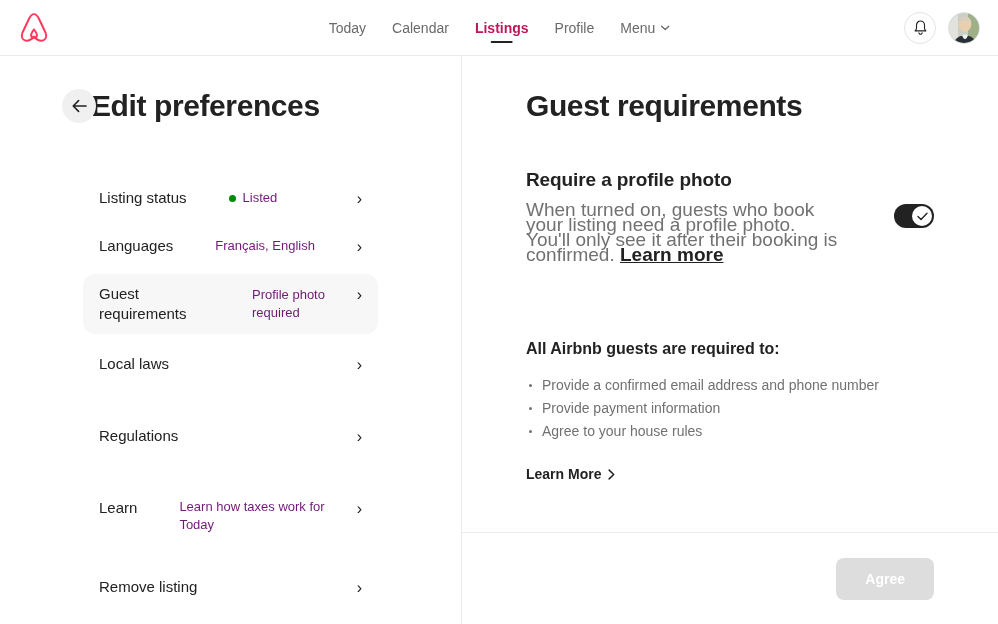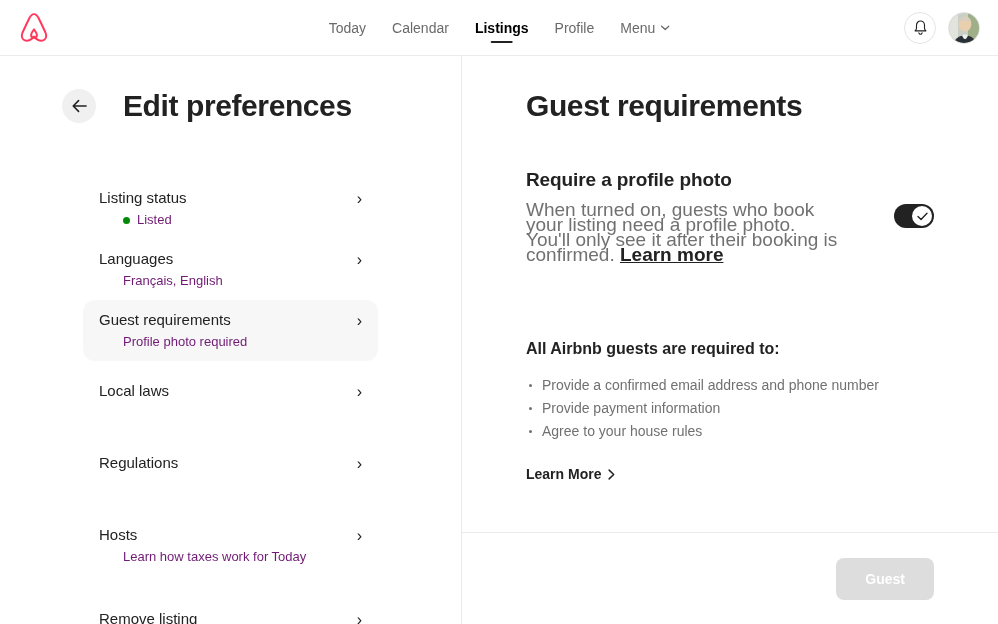--- a/index.html
+++ b/index.html
@@ -43,21 +43,21 @@
     font-size: 14px;
     color: #6a6a6a;
     position: relative;
     height: 56px;
     display: flex;
     align-items: center;
     cursor: pointer;
     white-space: nowrap;
   }
   .nav-item.active {
-    color: #000000;
+    color: #be185d;
     font-weight: bold;
   }
   .nav-item.active::after {
     content: "";
     position: absolute;
     bottom: 13px;
     left: 50%;
     transform: translateX(-50%);
     width: 22px;
     height: 2px;
@@ -114,21 +114,21 @@
     flex: 1;
     position: relative;
     overflow: hidden;
   }
 
   
   .title-row {
     display: flex;
     align-items: center;
     gap: 18px;
-    padding: 0 20px 0 68px;
+    padding: 0 20px 0 36px;
     margin-bottom: 54px;
     position: relative;
   }
   .back-btn {
     position: absolute;
     left: 62px;
     top: 1px;
     width: 34px;
     height: 34px;
     border-radius: 50%;
@@ -158,21 +158,21 @@
     justify-content: space-between;
     padding: 10px 16px 10px 16px;
     border-radius: 12px;
     cursor: pointer;
     margin: 0 -16px;
     min-height: 48px;
   }
   .pref-row.selected {
     background: #f7f7f7;
   }
-  .pref-texts { display: flex; flex-direction: column; gap: 3px; }
+  .pref-texts { display: flex; flex-direction: row; gap: 18px; }
   .pref-title {
     font-size: 15px;
     color: #222222;
     line-height: 20px;
   }
   .pref-sub {
     font-size: 13px;
     color: #701a75;
     line-height: 18px;
     display: flex;
@@ -448,21 +448,21 @@
 
       <div class="pref-row" style="margin-top:24px">
         <div class="pref-texts">
           <div class="pref-title">Regulations</div>
         </div>
         <span class="chev">›</span>
       </div>
 
       <div class="pref-row" style="margin-top:24px">
         <div class="pref-texts">
-          <div class="pref-title">Hosts</div>
+          <div class="pref-title">Learn</div>
           <div class="pref-sub">
             <span>Learn how taxes work for Today</span>
           </div>
         </div>
         <span class="chev">›</span>
       </div>
 
       <div class="pref-row" style="margin-top:23px">
         <div class="pref-texts">
           <div class="pref-title">Remove listing</div>
@@ -507,16 +507,16 @@
         <a class="learn-more-link">
           <span>Learn More</span>
           <svg width="7" height="11" viewBox="0 0 8 12" fill="none">
             <path d="M1.3 1l5.2 5-5.2 5" stroke="#222" stroke-width="1.7" stroke-linecap="round" stroke-linejoin="round"></path>
           </svg>
         </a>
       </div>
     </div>
 
     <div class="footer">
-      <button class="save-btn" disabled="">Guest</button>
+      <button class="save-btn" disabled="">Agree</button>
     </div>
   </div>
 </div>
 
 </body></html>

